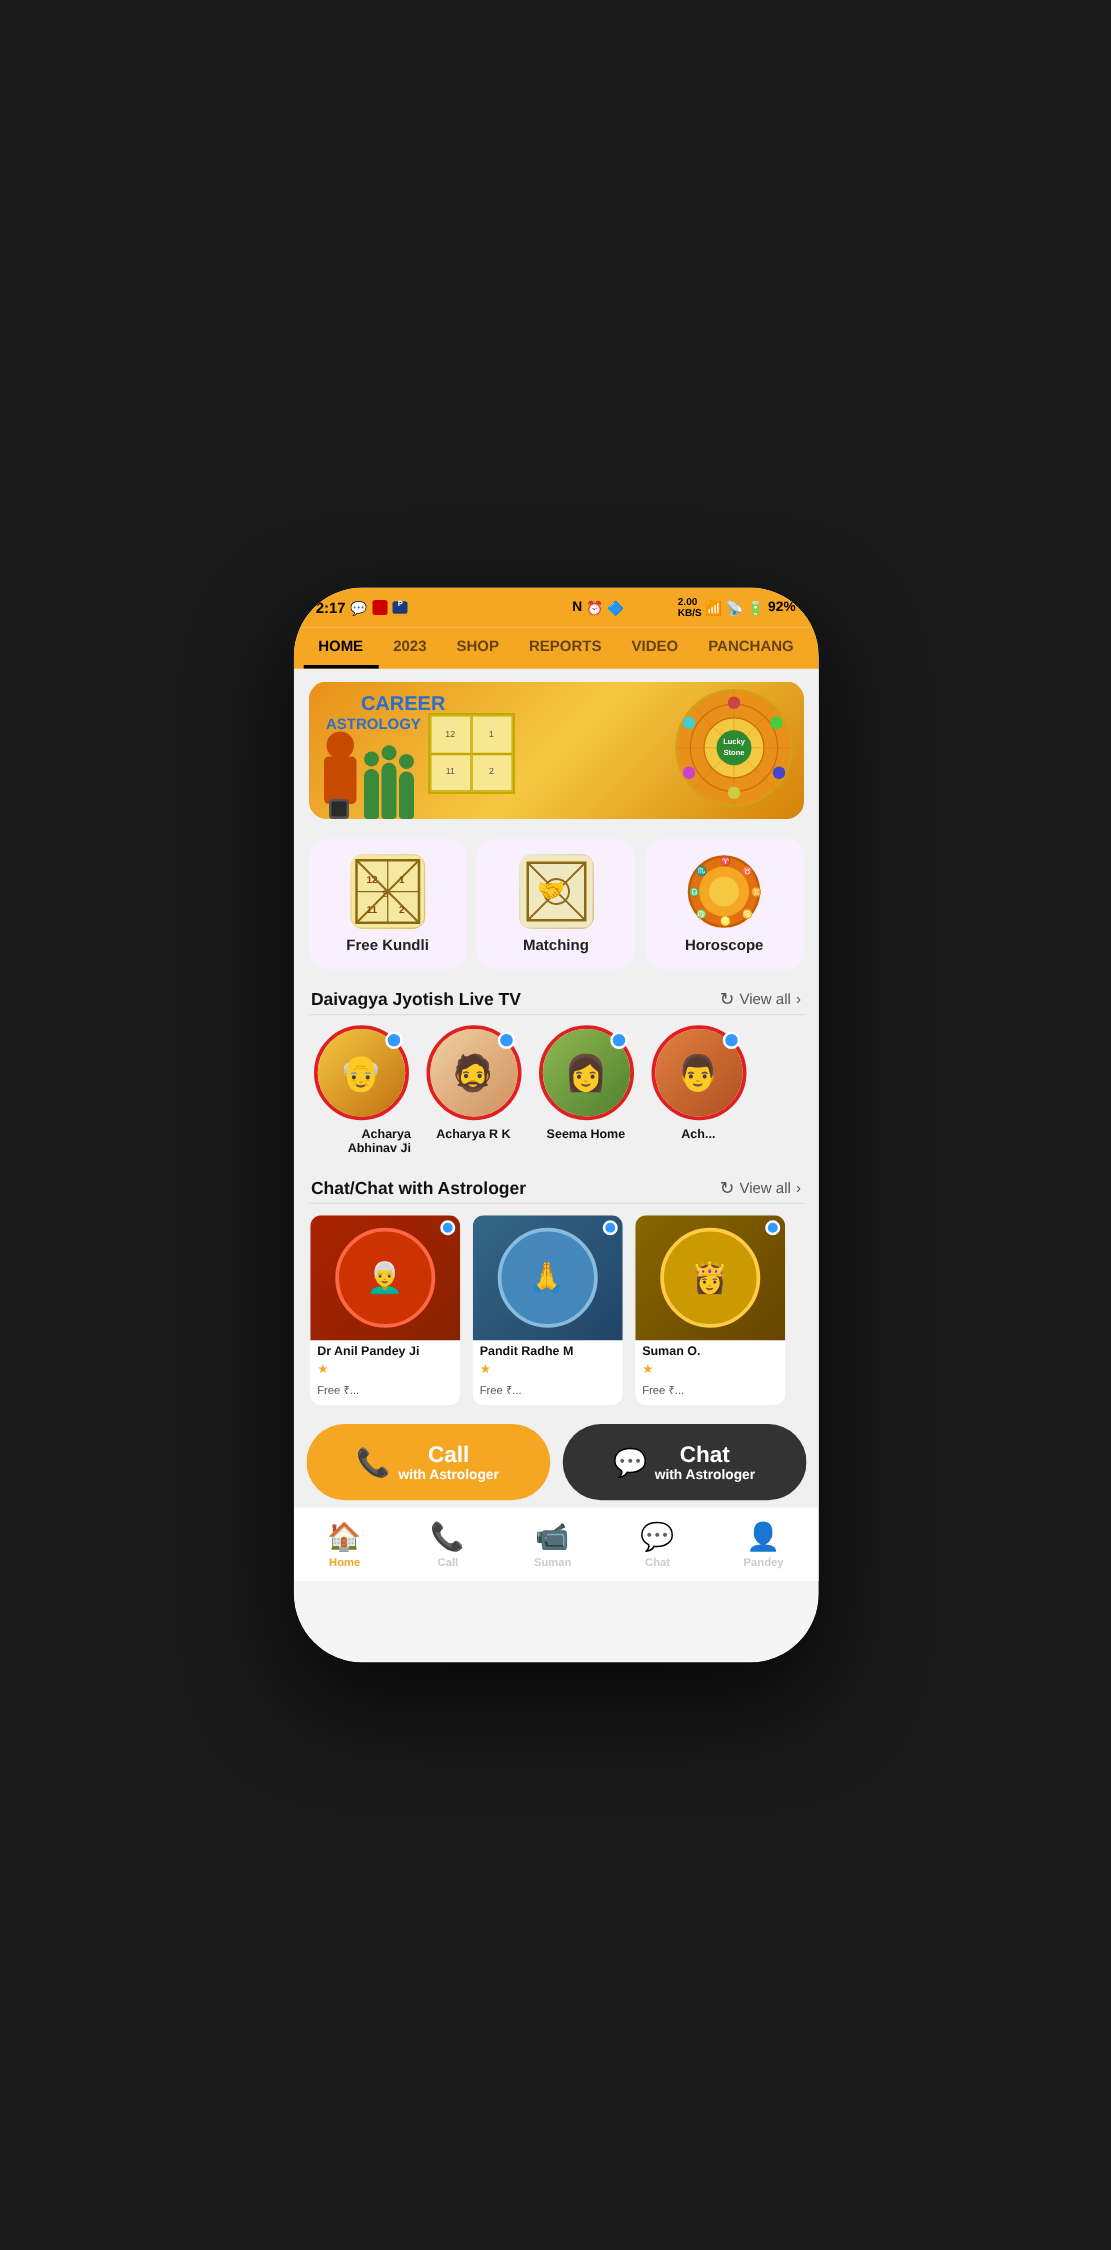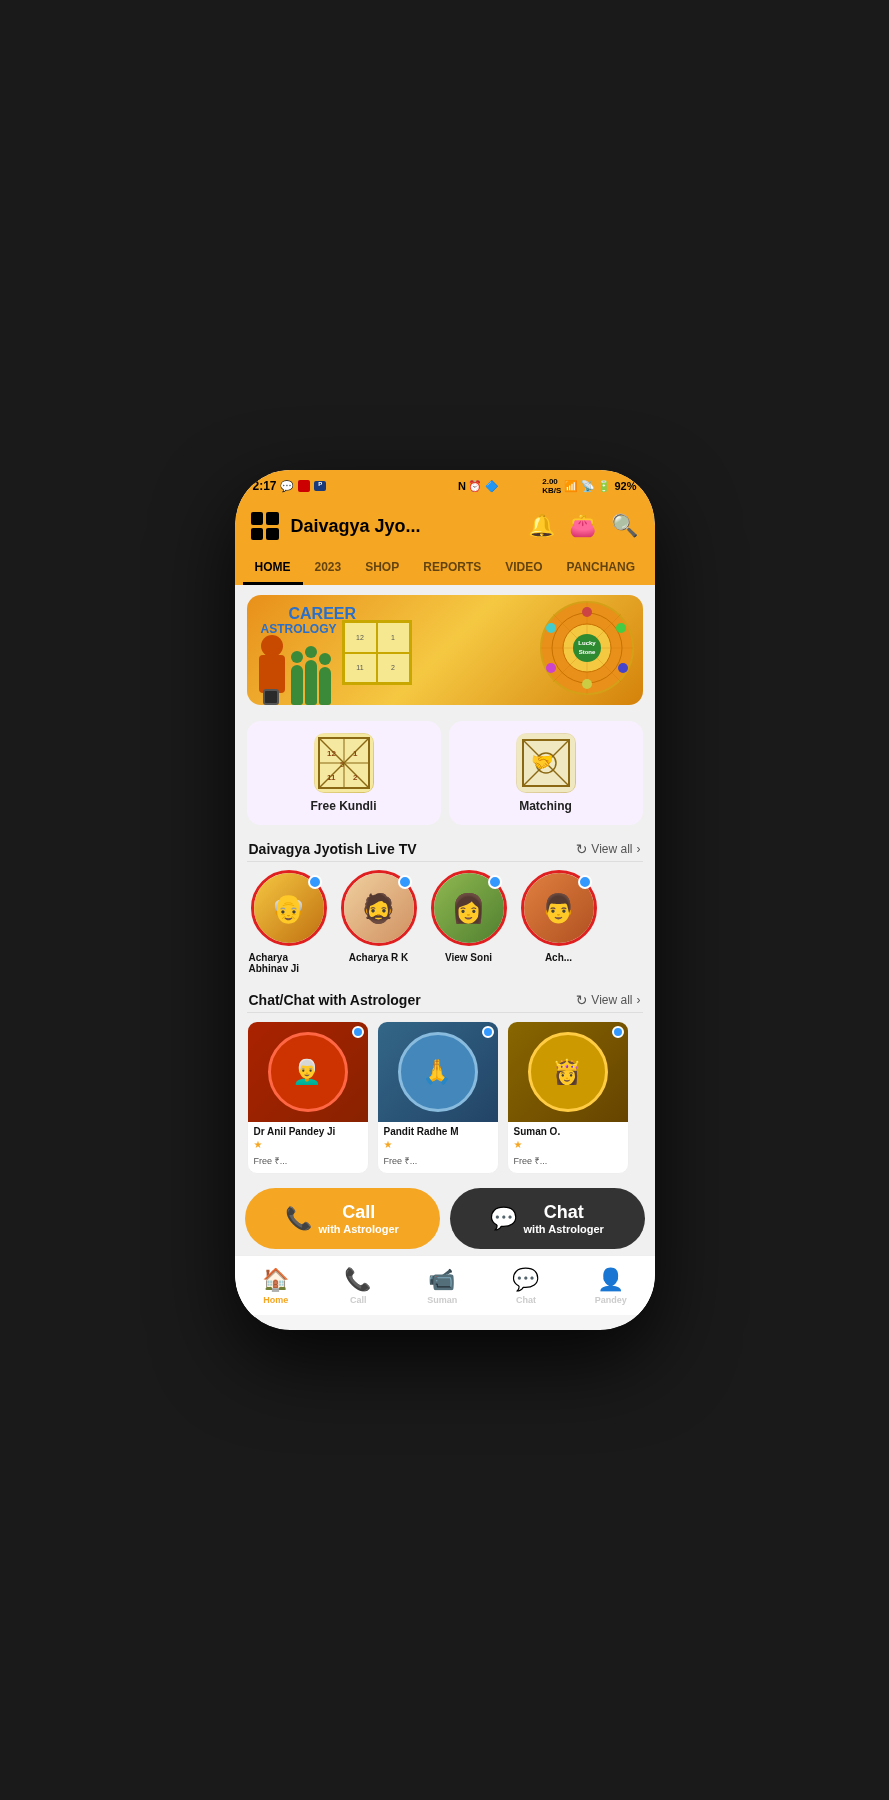--- a/index.html
+++ b/index.html
@@ -205,21 +205,21 @@
       border-radius: 50%;
       position: absolute;
       top: 2px;
       right: 2px;
       border: 2px solid white;
     }
     .astrologer-name {
       font-size: 10px;
       font-weight: 600;
       color: #111;
-      text-align: left;
+      text-align: right;
       max-width: 80px;
     }
     
     .chat-astro-list {
       display: flex;
       gap: 8px;
       padding: 8px 12px;
       overflow-x: auto;
       scrollbar-width: none;
     }
@@ -322,34 +322,20 @@
         <span>⏰</span>
         <span>🔷</span>
         <span style="font-size:8px;margin-left:40px;">2.00<br>KB/S</span>
         <span>📶</span>
         <span>📡</span>
         <span>🔋</span>
         <span>92%</span>
       </div>
     </div>
 
-    <div class="app-header">
-      <div class="header-grid-icon">
-        <div class="grid-dot"></div>
-        <div class="grid-dot"></div>
-        <div class="grid-dot"></div>
-        <div class="grid-dot"></div>
-      </div>
-      <span class="header-title">Daivagya Jyo...</span>
-      <div class="header-icons">
-        <span class="header-icon">🔔</span>
-        <span class="header-icon">👛</span>
-        <span class="header-icon">🔍</span>
-      </div>
-    </div>
 
     <div class="nav-tabs">
       <div class="nav-tab active">HOME</div>
       <div class="nav-tab">2023</div>
       <div class="nav-tab">SHOP</div>
       <div class="nav-tab">REPORTS</div>
       <div class="nav-tab">VIDEO</div>
       <div class="nav-tab">PANCHANG</div>
       <div class="nav-tab">HORO</div>
     </div>
@@ -441,20 +427,39 @@
               <rect x="6" y="6" width="46" height="46" fill="none" stroke="#8b6914" stroke-width="2"></rect>
               <line x1="6" y1="6" x2="52" y2="52" stroke="#8b6914" stroke-width="1.5"></line>
               <line x1="52" y1="6" x2="6" y2="52" stroke="#8b6914" stroke-width="1.5"></line>
               <circle cx="29" cy="29" r="10" fill="none" stroke="#8b6914" stroke-width="1.5"></circle>
 
               <text x="14" y="34" font-size="18">🤝</text>
             </svg>
           </div>
           <span class="service-label">Matching</span>
         </div>
+        <div class="service-card">
+          <div class="service-icon" style="background:transparent;width:60px;height:60px;">
+            <svg width="60" height="60" viewBox="0 0 60 60">
+              <circle cx="30" cy="30" r="28" fill="#e07010" stroke="#c85a00" stroke-width="2"></circle>
+              <circle cx="30" cy="30" r="20" fill="#f5a623"></circle>
+              <circle cx="30" cy="30" r="12" fill="#f5c842"></circle>
+
+              <text x="27" y="8" font-size="7" fill="white">♈</text>
+              <text x="45" y="16" font-size="7" fill="white">♉</text>
+              <text x="52" y="33" font-size="7" fill="white">♊</text>
+              <text x="45" y="50" font-size="7" fill="white">♋</text>
+              <text x="27" y="56" font-size="7" fill="white">♌</text>
+              <text x="8" y="50" font-size="7" fill="white">♍</text>
+              <text x="2" y="33" font-size="7" fill="white">♎</text>
+              <text x="8" y="16" font-size="7" fill="white">♏</text>
+            </svg>
+          </div>
+          <span class="service-label">Horoscope</span>
+        </div>
       </div>
 
       <div class="section-header">
         <span class="section-title">Daivagya Jyotish Live TV</span>
         <div class="section-viewall">
           <span class="refresh-icon">↻</span>
           <span>View all</span>
           <span>›</span>
         </div>
       </div>
@@ -473,21 +478,21 @@
             <div style="width:70px;height:70px;border-radius:50%;background:linear-gradient(135deg,#f0d0a0,#d09060);display:flex;align-items:center;justify-content:center;font-size:28px;">🧔</div>
             <div class="live-dot"></div>
           </div>
           <span class="astrologer-name">Acharya R K</span>
         </div>
         <div class="astrologer-item">
           <div class="astrologer-circle">
             <div style="width:70px;height:70px;border-radius:50%;background:linear-gradient(135deg,#90b850,#508030);display:flex;align-items:center;justify-content:center;font-size:28px;">👩</div>
             <div class="live-dot"></div>
           </div>
-          <span class="astrologer-name">View Soni</span>
+          <span class="astrologer-name">Seema Home</span>
         </div>
         <div class="astrologer-item">
           <div class="astrologer-circle">
             <div style="width:70px;height:70px;border-radius:50%;background:linear-gradient(135deg,#e08040,#b05020);display:flex;align-items:center;justify-content:center;font-size:28px;">👨</div>
             <div class="live-dot"></div>
           </div>
           <span class="astrologer-name">Ach...</span>
         </div>
       </div>
 

